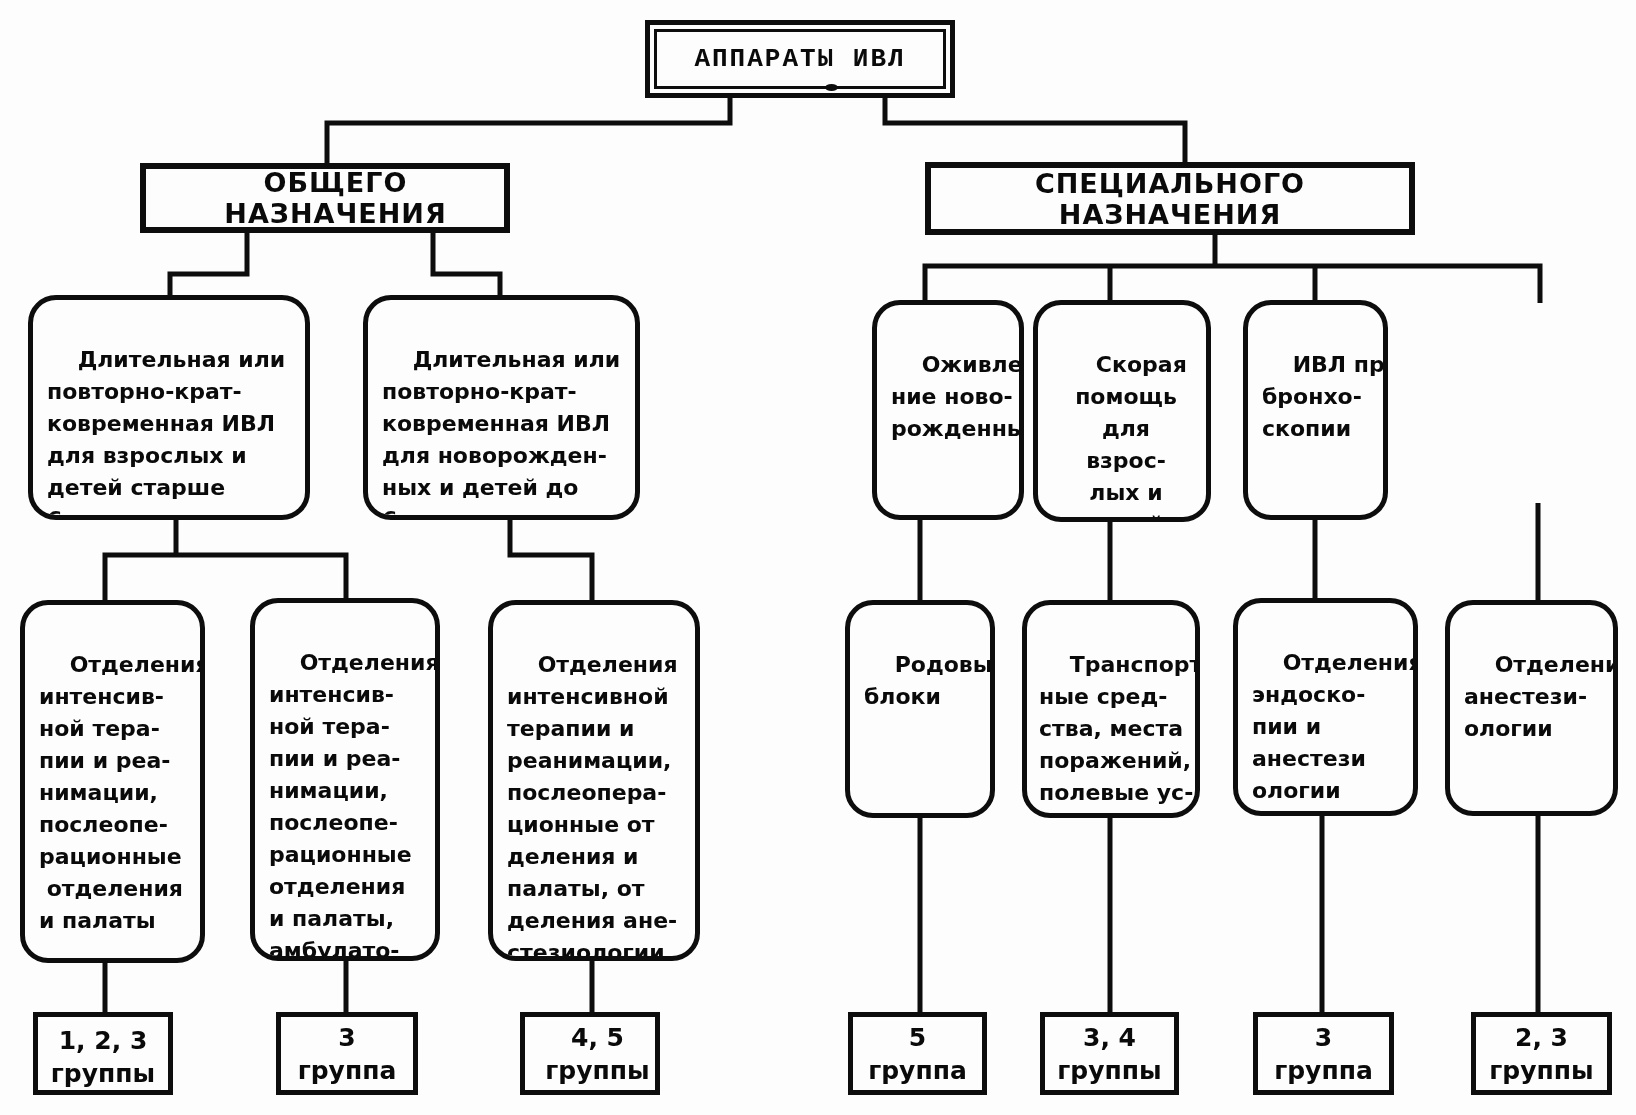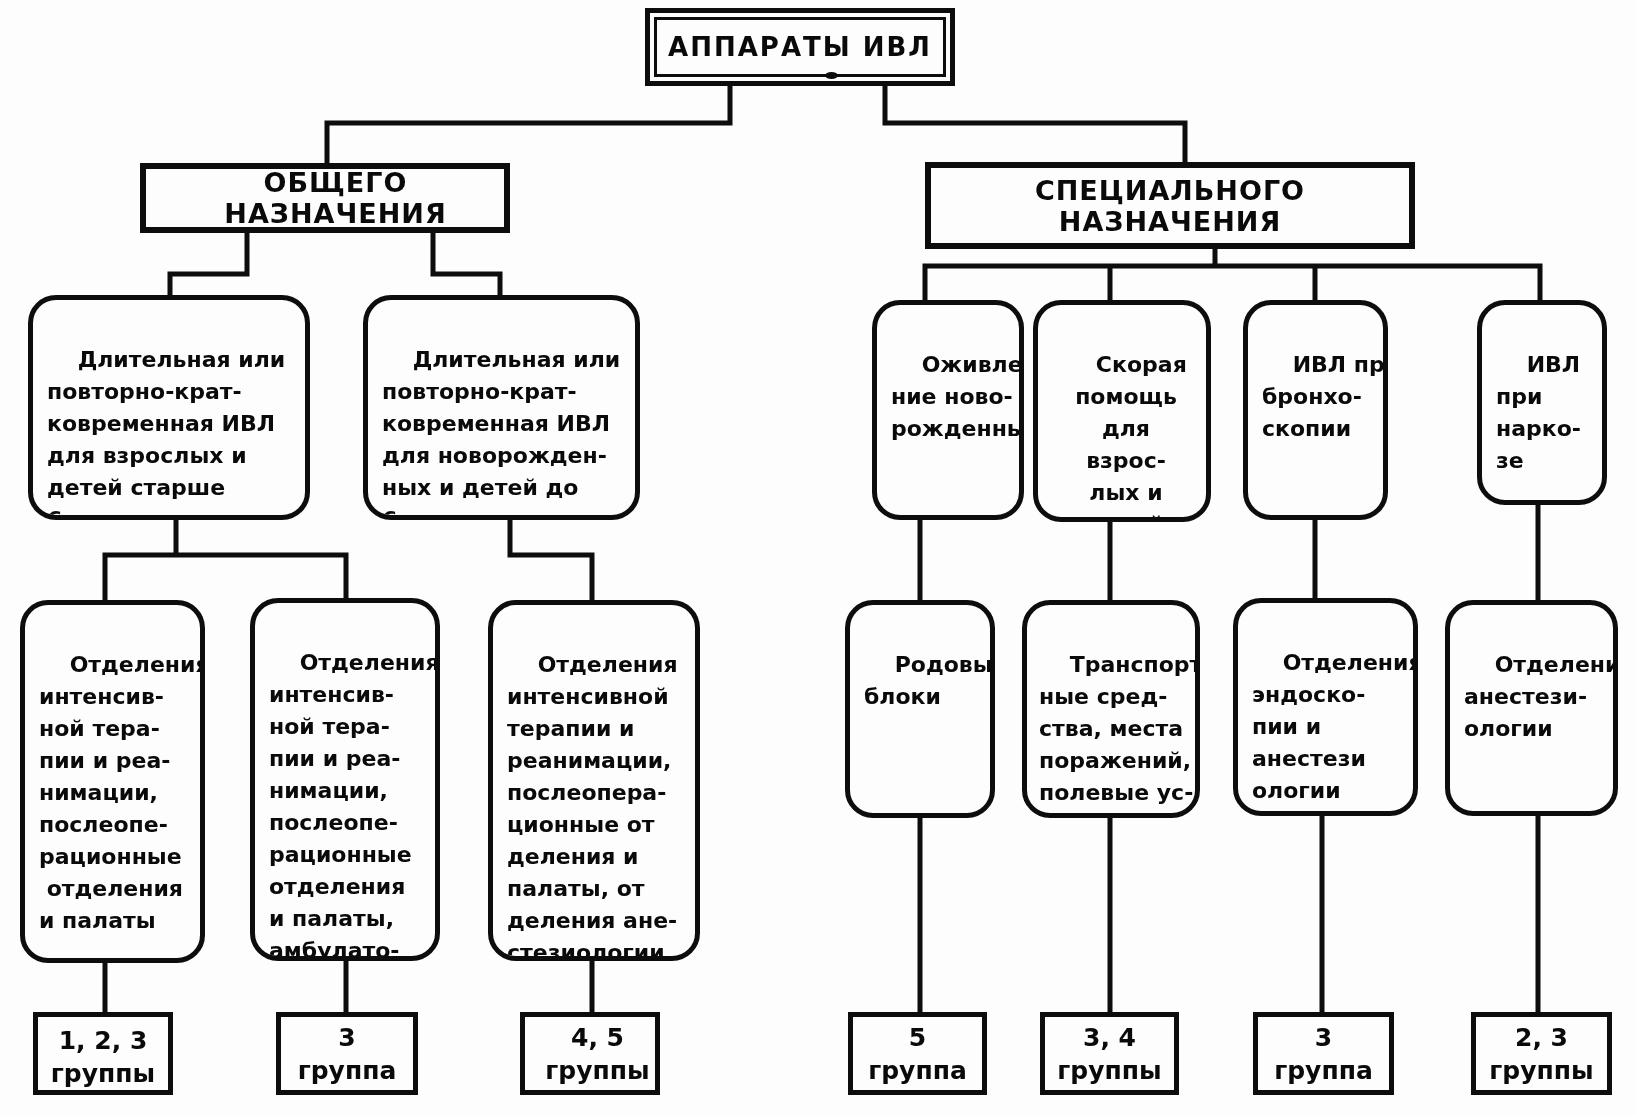--- a/index.html
+++ b/index.html
@@ -66,32 +66,32 @@
     <polyline points="1110,520 1110,603"></polyline>
     <polyline points="1315,518 1315,603"></polyline>
     <polyline points="1538,503 1538,603"></polyline>
 
     <polyline points="920,816 920,1014"></polyline>
     <polyline points="1110,816 1110,1014"></polyline>
     <polyline points="1322,814 1322,1014"></polyline>
     <polyline points="1538,814 1538,1014"></polyline>
   </svg>
 
-  <div class="box rootbox" style="left:645px;top:8px;width:310px;height:78px;">
+  <div class="box rootbox" style="left:645px;top:20px;width:310px;height:78px;font-family:Liberation Mono, monospace;">
     <div class="root-inner">
       <span>АППАРАТЫ ИВЛ</span>
       <span class="blob" style="left:168px;top:52px;width:13px;height:7px;"></span>
     </div>
   </div>
 
   <div class="box hdr" style="left:140px;top:163px;width:370px;height:70px;padding-left:21px;">
     <span>ОБЩЕГО НАЗНАЧЕНИЯ</span>
 
   </div>
-  <div class="box hdr" style="left:925px;top:162px;width:490px;height:87px;">
+  <div class="box hdr" style="left:925px;top:162px;width:490px;height:73px;">
     <span>СПЕЦИАЛЬНОГО НАЗНАЧЕНИЯ</span>
   </div>
 
   <div class="box body-box" style="left:28px;top:295px;width:282px;height:225px;">
     <span>Длительная или
 повторно-крат-
 ковременная ИВЛ
 для взрослых и
 детей старше
 6 лет</span>
@@ -166,26 +166,20 @@
 для
 взрос-
 лых и
 детей</span>
   </div>
   <div class="box body-box" style="left:1243px;top:300px;width:145px;height:220px;">
     <span>ИВЛ при
 бронхо-
 скопии</span>
   </div>
-  <div class="box body-box" style="left:1477px;top:300px;width:130px;height:205px;">
-    <span>ИВЛ
-при
-нарко-
-зе</span>
-  </div>
 
   <div class="box body-box" style="left:845px;top:600px;width:150px;height:218px;">
     <span>Родовые
 блоки</span>
   </div>
   <div class="box body-box" style="left:1022px;top:600px;width:178px;height:218px;padding-left:12px;">
     <span>Транспорт-
 ные сред-
 ства, места
 поражений,

